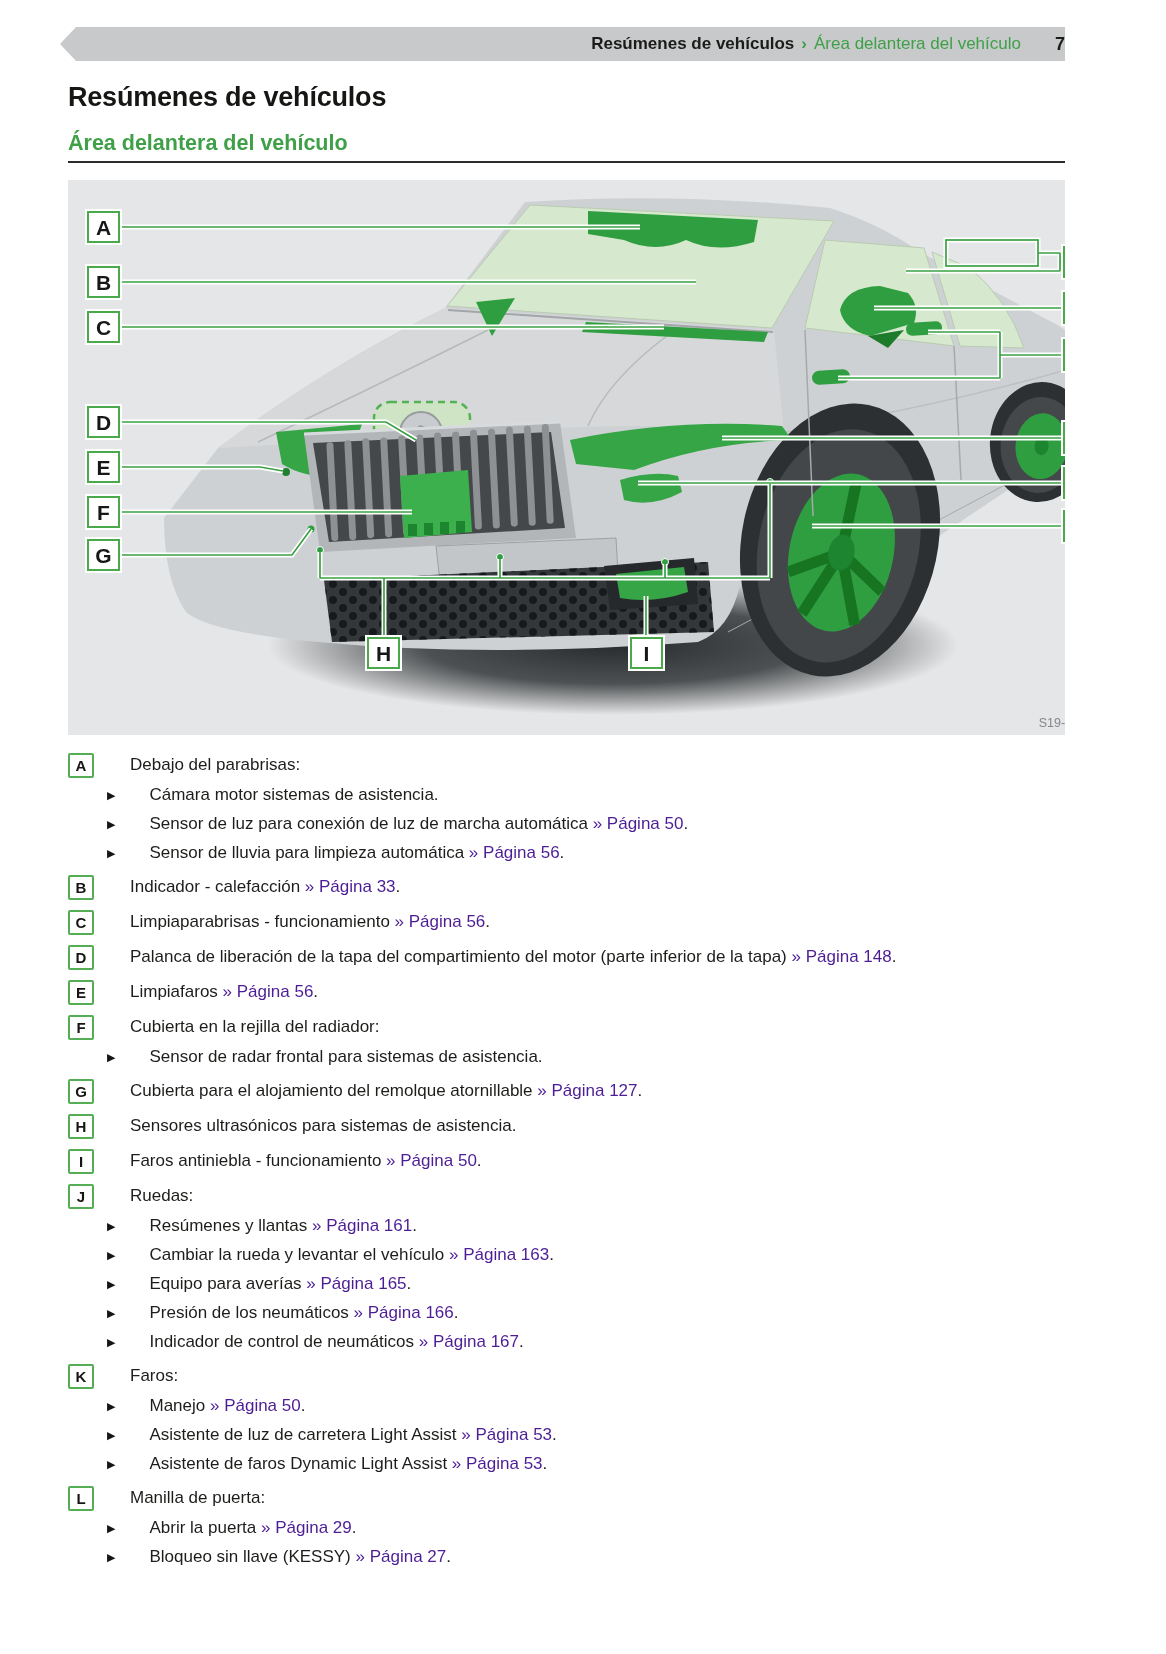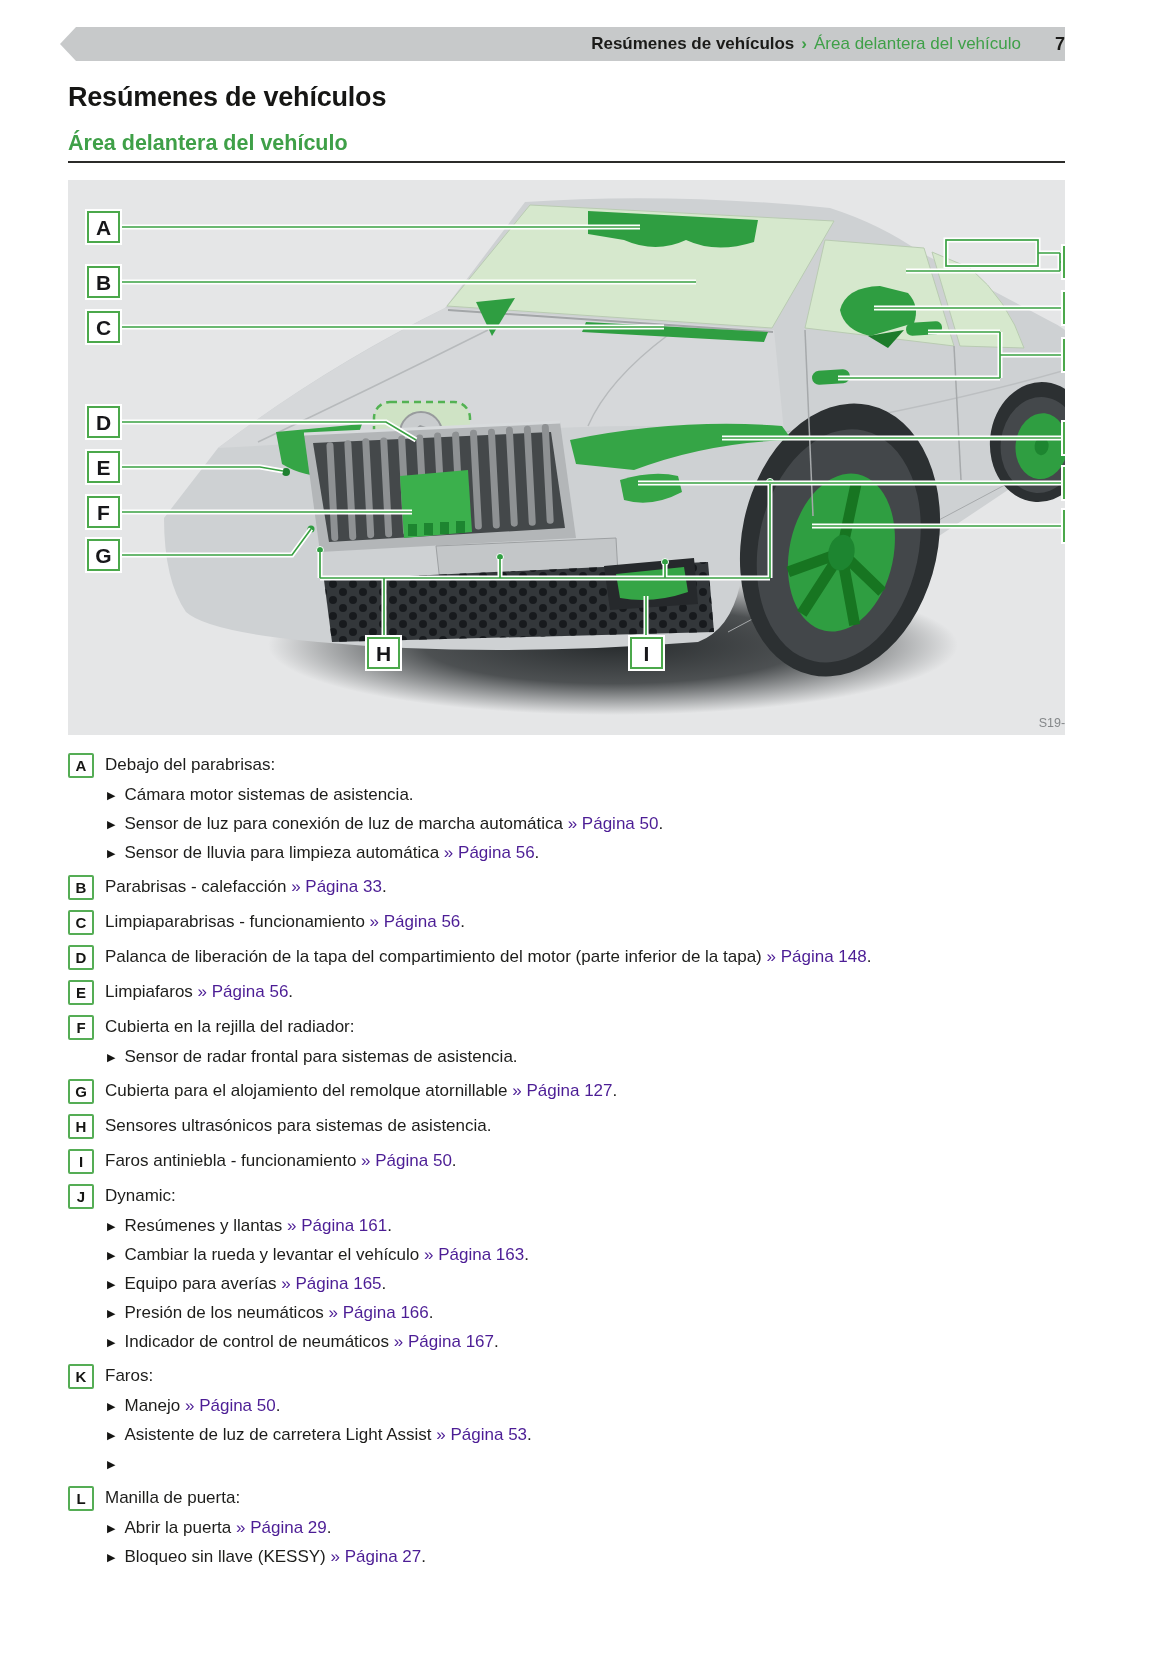--- a/index.html
+++ b/index.html
@@ -25,21 +25,21 @@
   .casing{fill:none;stroke:#ffffff;stroke-width:5;}
   .lead{fill:none;stroke:#3aa143;stroke-width:1.7;}
   .lblbox text{font-size:21px;font-weight:bold;fill:#17171a;text-anchor:middle;}
   .figcode{font-size:12.5px;fill:#85888a;text-anchor:end;}
 
   
   .legend{position:absolute;left:68px;top:743px;width:1032px;font-size:17px;}
   .legend-item{display:flex;align-items:flex-start;margin-top:10px;}
   .legend-key{flex:0 0 auto;width:22px;height:21px;border:2px solid #55ad55;border-radius:2px;background:#fff;
     color:#151513;font-weight:bold;font-size:15px;line-height:21px;text-align:center;margin-right:11px;}
-  .legend-text{line-height:24px;color:#1d1d1b;}
+  .legend-text{line-height:24px;color:#1d1d1b;margin-left:25px;}
   .legend-sub{display:flex;align-items:flex-start;margin-left:39px;margin-top:5px;}
   .bullet{color:#151513;font-size:11px;line-height:24px;margin-right:9px;}
   .page-link{color:#4c1d95;cursor:pointer;}
 </style>
 </head>
 <body>
 
 <div class="page">
 
   <div class="header-bar">
@@ -265,21 +265,21 @@
       <div class="legend-sub">
         <span class="bullet">▶</span>
         <span class="legend-text"><span>Sensor de luz para conexión de luz de marcha automática</span><span class="page-link"> » Página 50</span><span>.</span></span>
       </div>
       <div class="legend-sub">
         <span class="bullet">▶</span>
         <span class="legend-text"><span>Sensor de lluvia para limpieza automática</span><span class="page-link"> » Página 56</span><span>.</span></span>
       </div>
       <div class="legend-item">
         <span class="legend-key">B</span>
-        <span class="legend-text"><span>Parabrisas - calefacción</span><span class="page-link"> » Página 33</span><span>.</span></span>
+        <span class="legend-text"><span>Indicador - calefacción</span><span class="page-link"> » Página 33</span><span>.</span></span>
       </div>
       <div class="legend-item">
         <span class="legend-key">C</span>
         <span class="legend-text"><span>Limpiaparabrisas - funcionamiento</span><span class="page-link"> » Página 56</span><span>.</span></span>
       </div>
       <div class="legend-item">
         <span class="legend-key">D</span>
         <span class="legend-text"><span>Palanca de liberación de la tapa del compartimiento del motor (parte inferior de la tapa)</span><span class="page-link"> » Página 148</span><span>.</span></span>
       </div>
       <div class="legend-item">
@@ -301,21 +301,21 @@
       <div class="legend-item">
         <span class="legend-key">H</span>
         <span class="legend-text"><span>Sensores ultrasónicos para sistemas de asistencia.</span></span>
       </div>
       <div class="legend-item">
         <span class="legend-key">I</span>
         <span class="legend-text"><span>Faros antiniebla - funcionamiento</span><span class="page-link"> » Página 50</span><span>.</span></span>
       </div>
       <div class="legend-item">
         <span class="legend-key">J</span>
-        <span class="legend-text"><span>Dynamic:</span></span>
+        <span class="legend-text"><span>Ruedas:</span></span>
       </div>
       <div class="legend-sub">
         <span class="bullet">▶</span>
         <span class="legend-text"><span>Resúmenes y llantas</span><span class="page-link"> » Página 161</span><span>.</span></span>
       </div>
       <div class="legend-sub">
         <span class="bullet">▶</span>
         <span class="legend-text"><span>Cambiar la rueda y levantar el vehículo</span><span class="page-link"> » Página 163</span><span>.</span></span>
       </div>
       <div class="legend-sub">
@@ -337,20 +337,21 @@
       <div class="legend-sub">
         <span class="bullet">▶</span>
         <span class="legend-text"><span>Manejo</span><span class="page-link"> » Página 50</span><span>.</span></span>
       </div>
       <div class="legend-sub">
         <span class="bullet">▶</span>
         <span class="legend-text"><span>Asistente de luz de carretera Light Assist</span><span class="page-link"> » Página 53</span><span>.</span></span>
       </div>
       <div class="legend-sub">
         <span class="bullet">▶</span>
+        <span class="legend-text"><span>Asistente de faros Dynamic Light Assist</span><span class="page-link"> » Página 53</span><span>.</span></span>
       </div>
       <div class="legend-item">
         <span class="legend-key">L</span>
         <span class="legend-text"><span>Manilla de puerta:</span></span>
       </div>
       <div class="legend-sub">
         <span class="bullet">▶</span>
         <span class="legend-text"><span>Abrir la puerta</span><span class="page-link"> » Página 29</span><span>.</span></span>
       </div>
       <div class="legend-sub">

